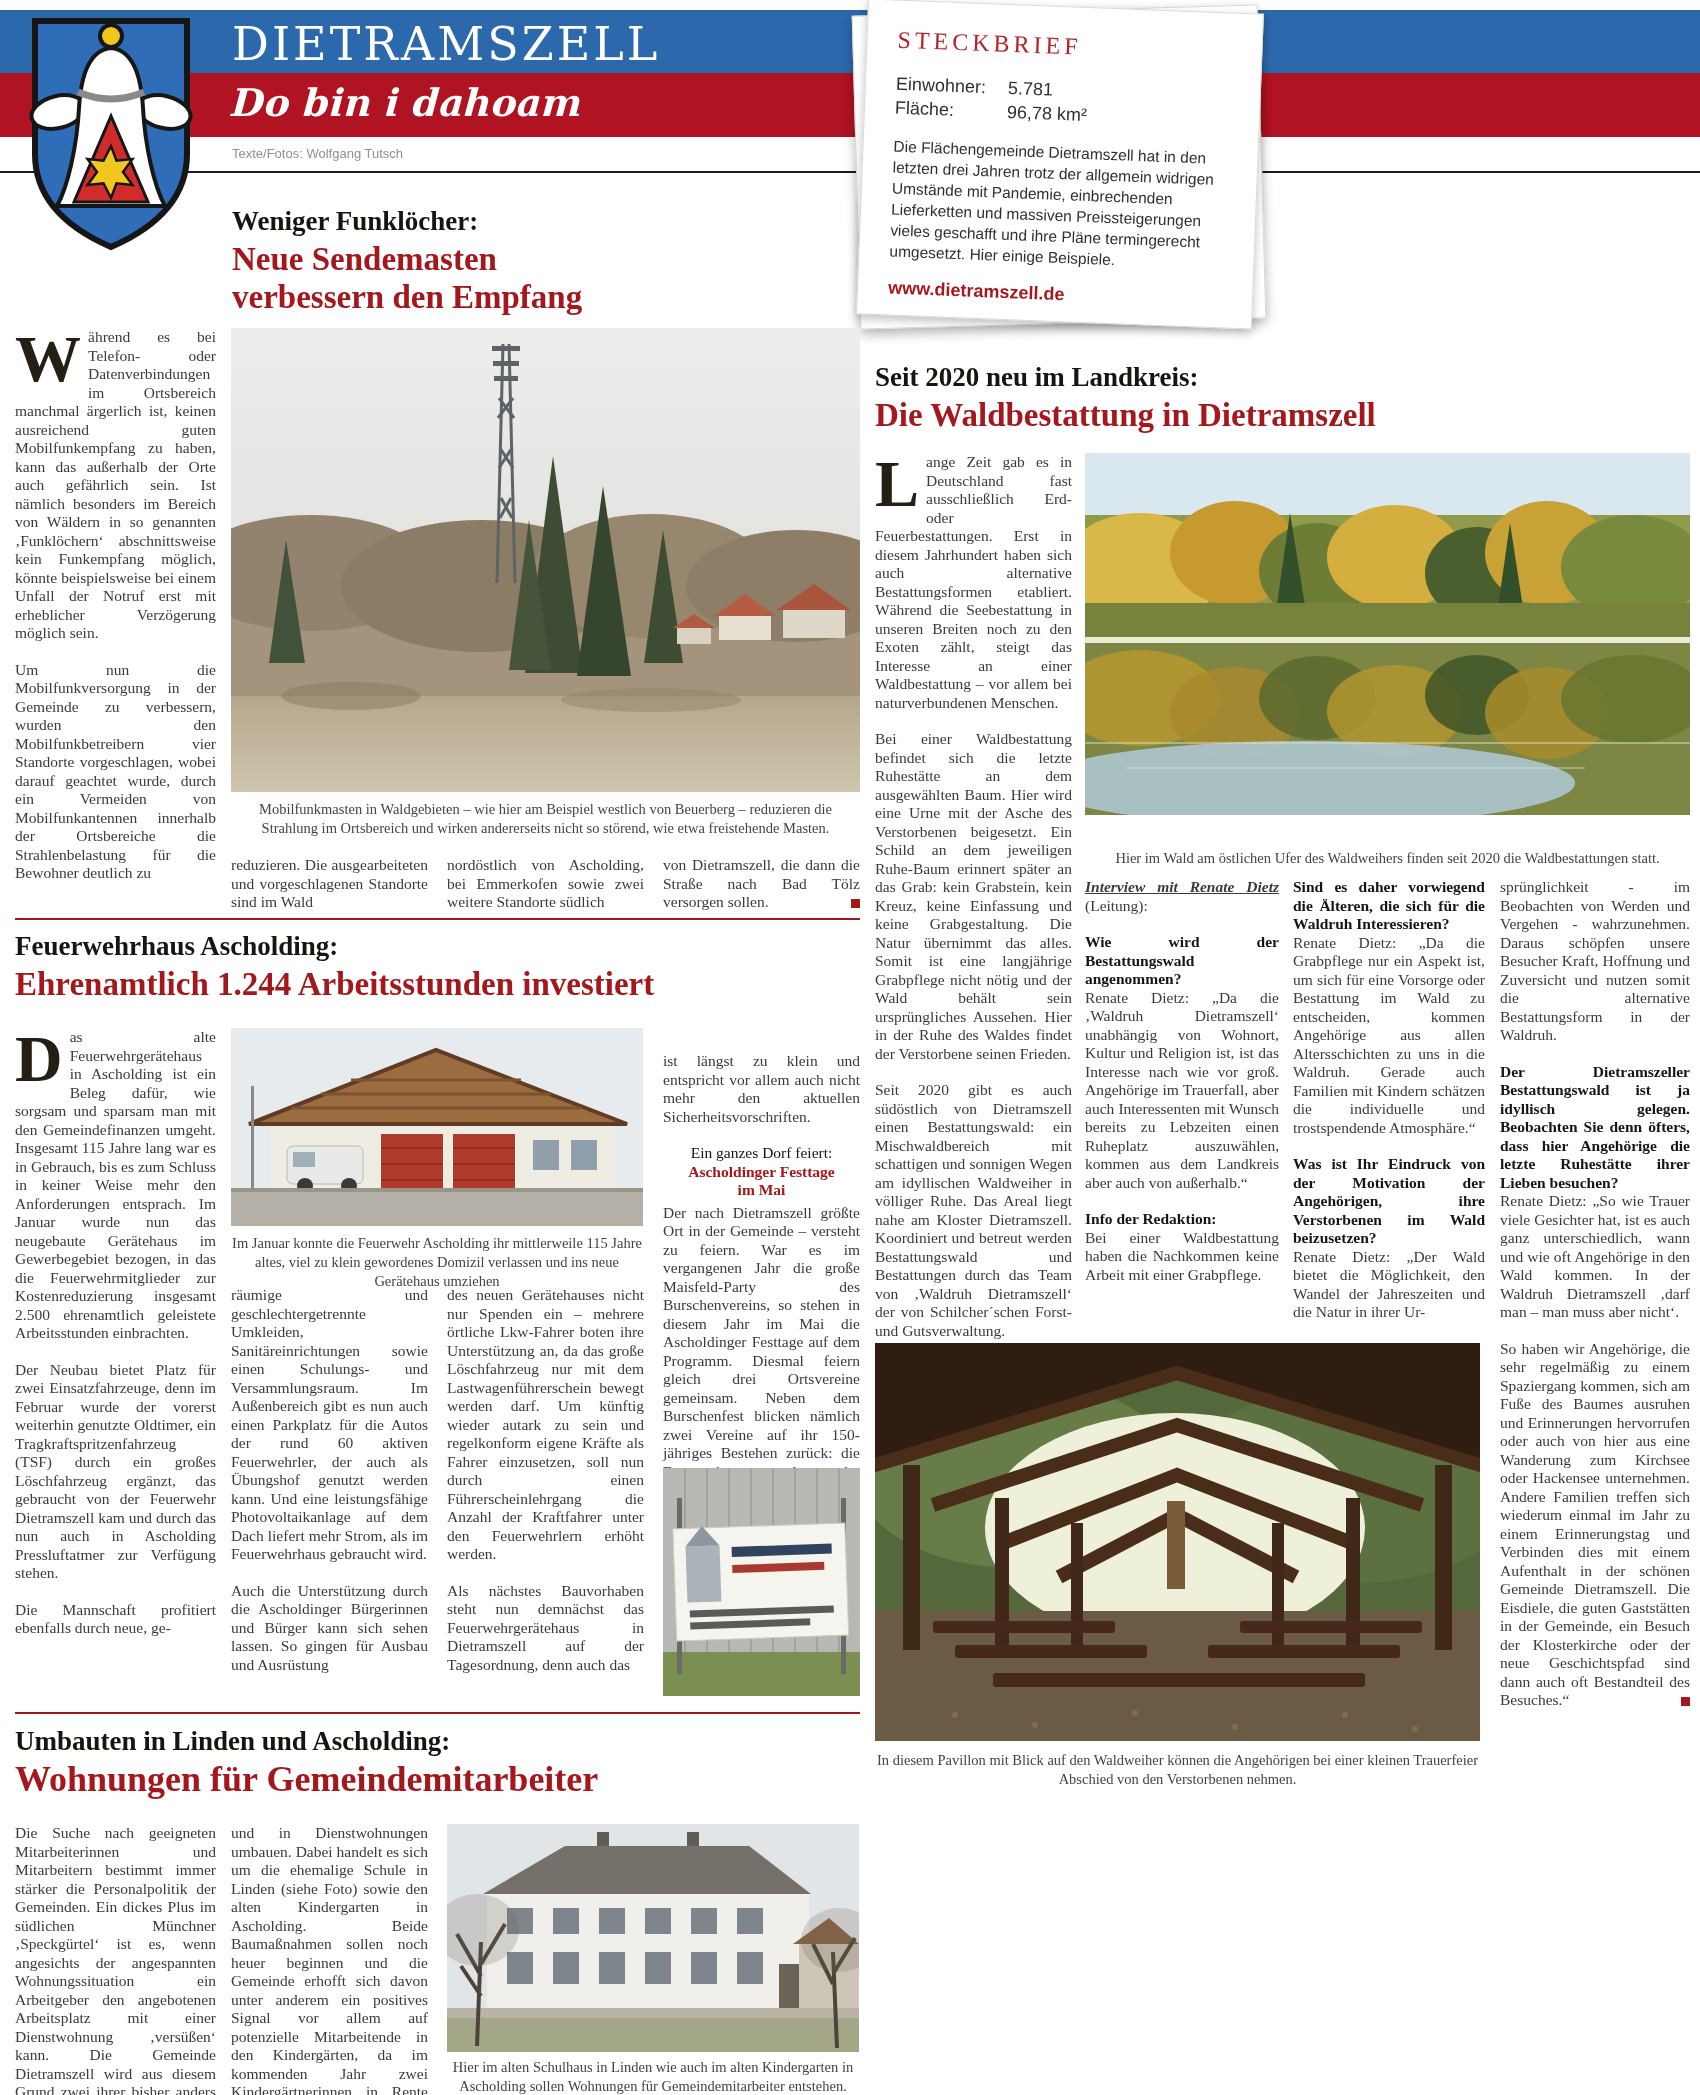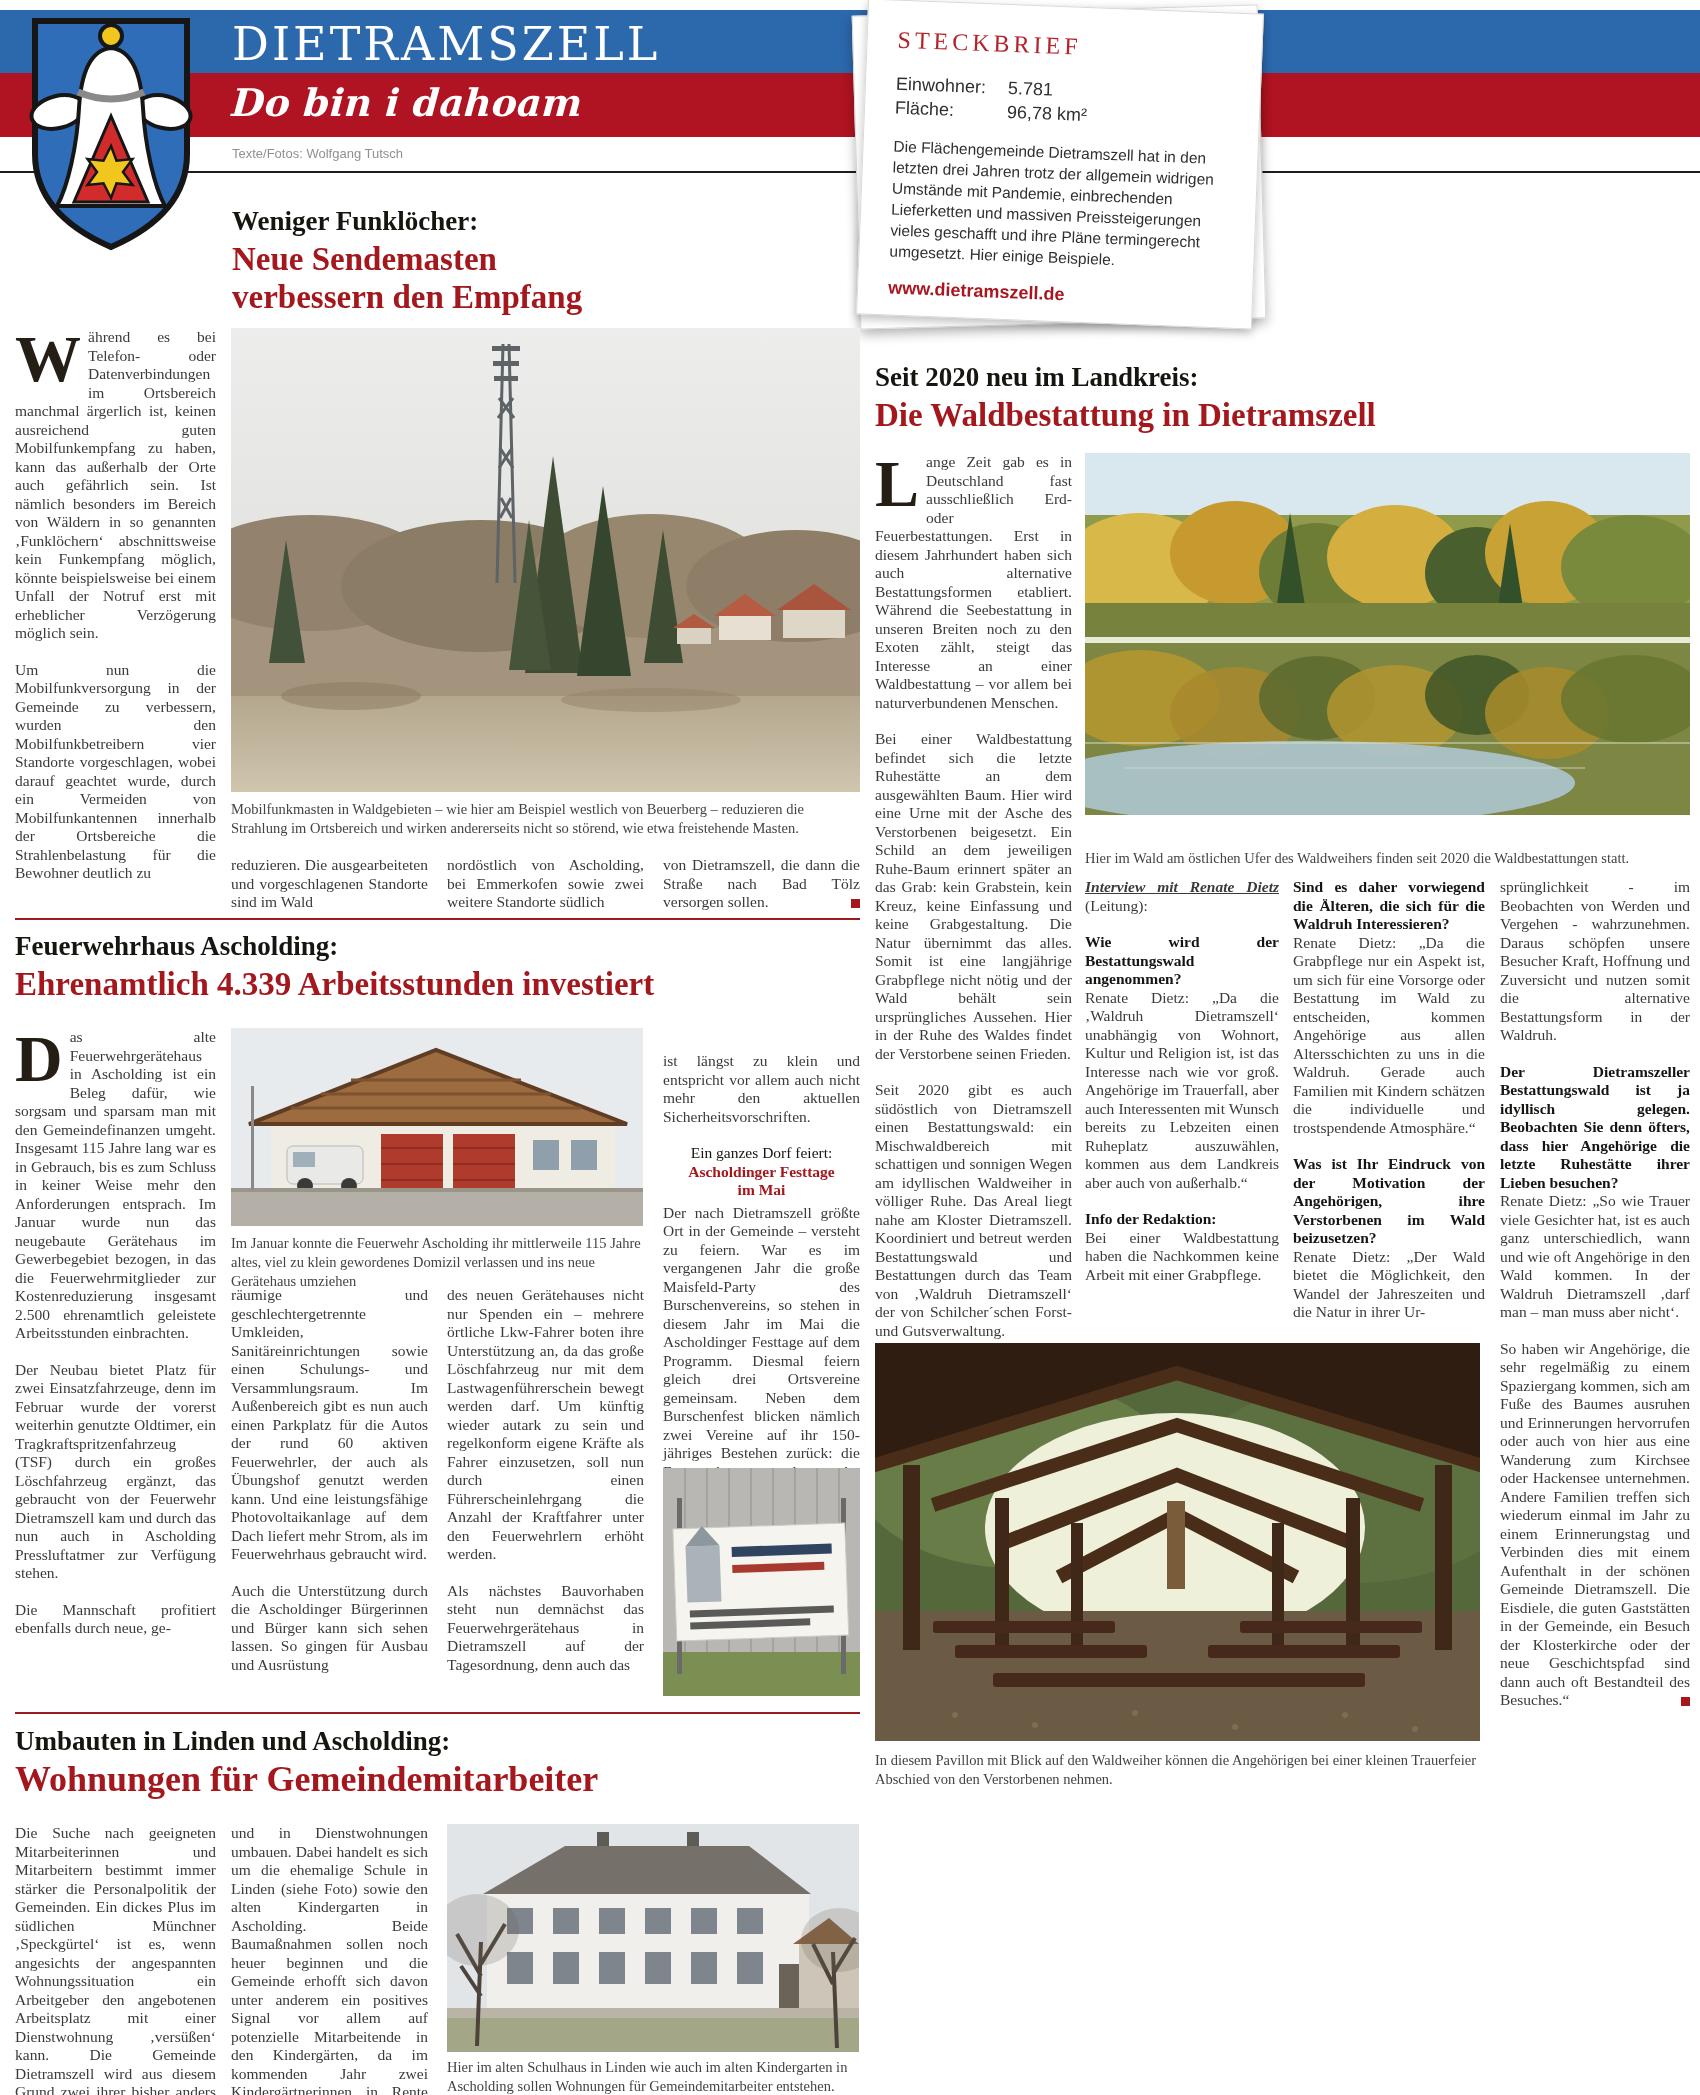--- a/index.html
+++ b/index.html
@@ -32,21 +32,21 @@
   .note-text{margin-top:16px;font-size:15.5px;line-height:21px;}
   .note-site{margin-top:16px;font-size:18px;font-weight:700;color:#a8161f;}
 
   
   .kicker{font-size:27px;font-weight:700;color:#17150f;}
   .headline{font-size:33px;font-weight:700;color:#a4181d;line-height:38px;}
   .bodycol{font-size:15.5px;line-height:18.5px;text-align:justify;hyphens:auto;
       -webkit-hyphens:auto;color:#3b3a38;}
   .bodycol p{margin:0 0 18px 0;}
   .bodycol p:last-child{margin-bottom:0;}
-  .caption{font-size:14.5px;line-height:19px;color:#45433f;text-align:left;}
+  .caption{font-size:14.5px;line-height:19px;color:#45433f;text-align:center;}
   .dropcap{float:left;font-weight:700;font-size:66px;line-height:55px;padding:3px 7px 0 0;color:#241e15;}
   .endmark{float:right;width:9px;height:9px;background:#a4181d;margin-top:6px;}
   .rule-red{height:2px;background:#9c1a1f;}
   .q{font-weight:700;color:#161512;margin:0 0 0 0 !important;}
   .a{margin:0 0 18px 0;}
   .iv-head{margin:0 0 18px 0;}
   .iv-name{font-weight:700;font-style:italic;text-decoration:underline;}
   .sub-black{text-align:center;font-weight:400;color:#17150f;margin:0 !important;}
   .sub-red{text-align:center;font-weight:700;color:#a4181d;margin:0 !important;}
   .photo{display:block;}
@@ -297,21 +297,21 @@
         <circle cx="160" cy="382" r="3"></circle>
         <circle cx="260" cy="370" r="3"></circle>
       <circle cx="360" cy="384" r="3"></circle>
         <circle cx="470" cy="372" r="3"></circle>
         <circle cx="540" cy="386" r="3"></circle>
     </g>
   </svg>
   <div class="abs caption a2-caption-pav">In diesem Pavillon mit Blick auf den Waldweiher können die Angehörigen bei einer kleinen Trauerfeier Abschied von den Verstorbenen nehmen.</div>
 
   <div class="abs kicker a3-kicker">Feuerwehrhaus Ascholding:</div>
-  <div class="abs headline a3-headline">Ehrenamtlich 4.339 Arbeitsstunden investiert</div>
+  <div class="abs headline a3-headline">Ehrenamtlich 1.244 Arbeitsstunden investiert</div>
 
   <div class="abs bodycol a3-col1">
     <p><span class="dropcap">D</span><span>as alte Feuerwehrgerätehaus in Ascholding ist ein Beleg dafür, wie sorgsam und sparsam man mit den Gemeindefinanzen umgeht. Insgesamt 115 Jahre lang war es in Gebrauch, bis es zum Schluss in keiner Weise mehr den Anforderungen entsprach. Im Januar wurde nun das neugebaute Gerätehaus im Gewerbegebiet bezogen, in das die Feuerwehrmitglieder zur Kostenreduzierung insgesamt 2.500 ehrenamtlich geleistete Arbeitsstunden einbrachten.</span></p>
     <p>Der Neubau bietet Platz für zwei Einsatzfahrzeuge, denn im Februar wurde der vorerst weiterhin genutzte Oldtimer, ein Tragkraftspritzenfahrzeug (TSF) durch ein großes Löschfahrzeug ergänzt, das gebraucht von der Feuerwehr Dietramszell kam und durch das nun auch in Ascholding Pressluftatmer zur Verfügung stehen.</p>
     <p>Die Mannschaft profitiert ebenfalls durch neue, ge-</p>
   </div>
 
   <svg class="abs photo a3-photo" viewBox="0 0 412 198" preserveAspectRatio="none">
     <rect width="412" height="198" fill="#e7ebee"></rect>
     <rect x="40" y="92" width="344" height="74" fill="#efece4"></rect>

